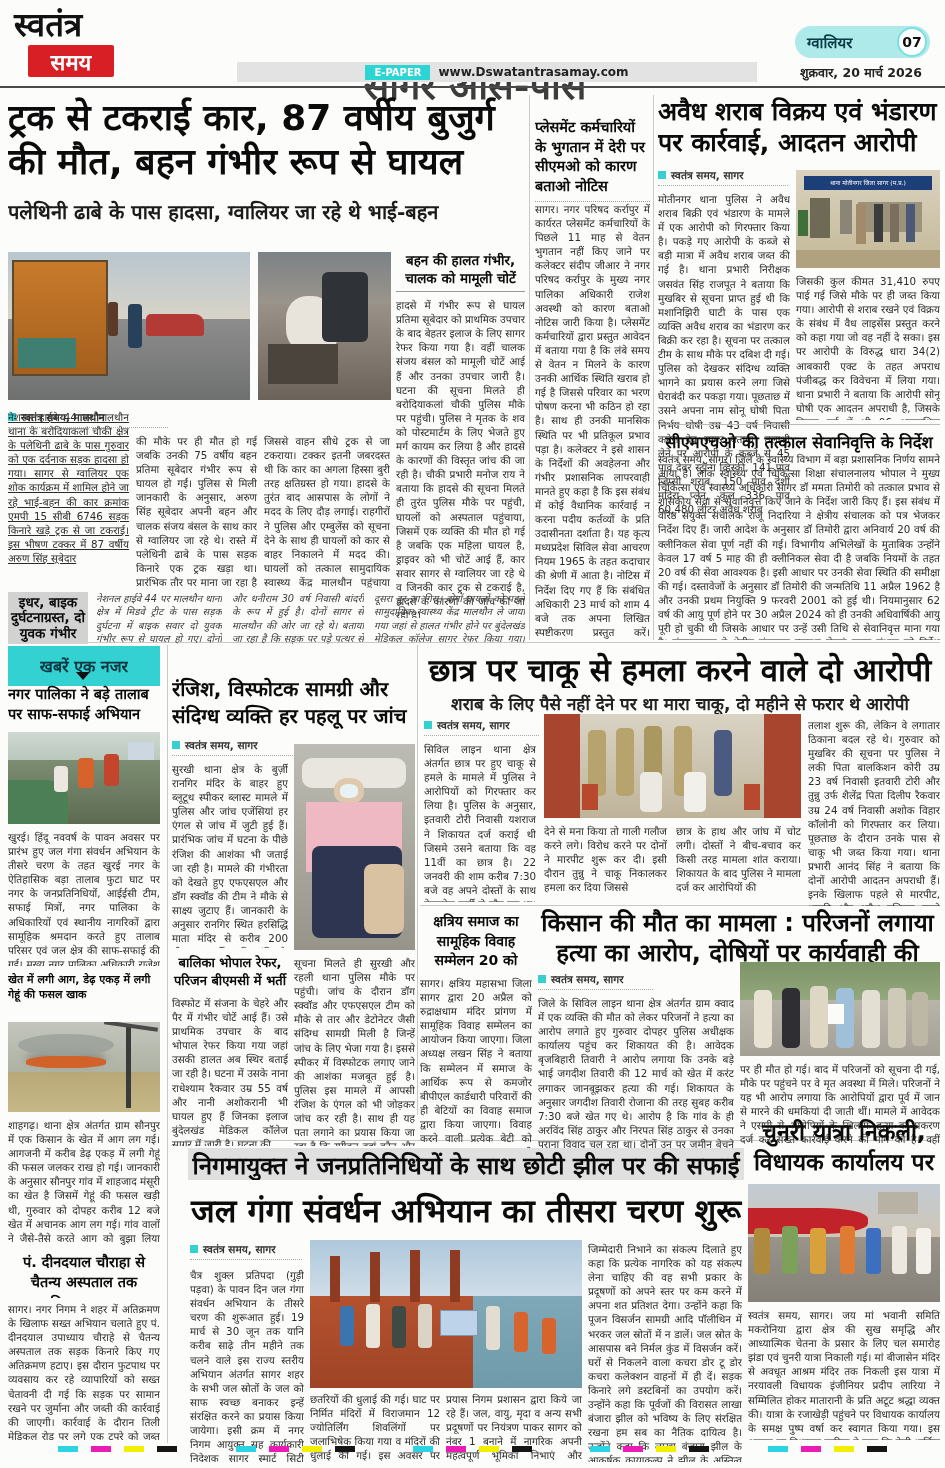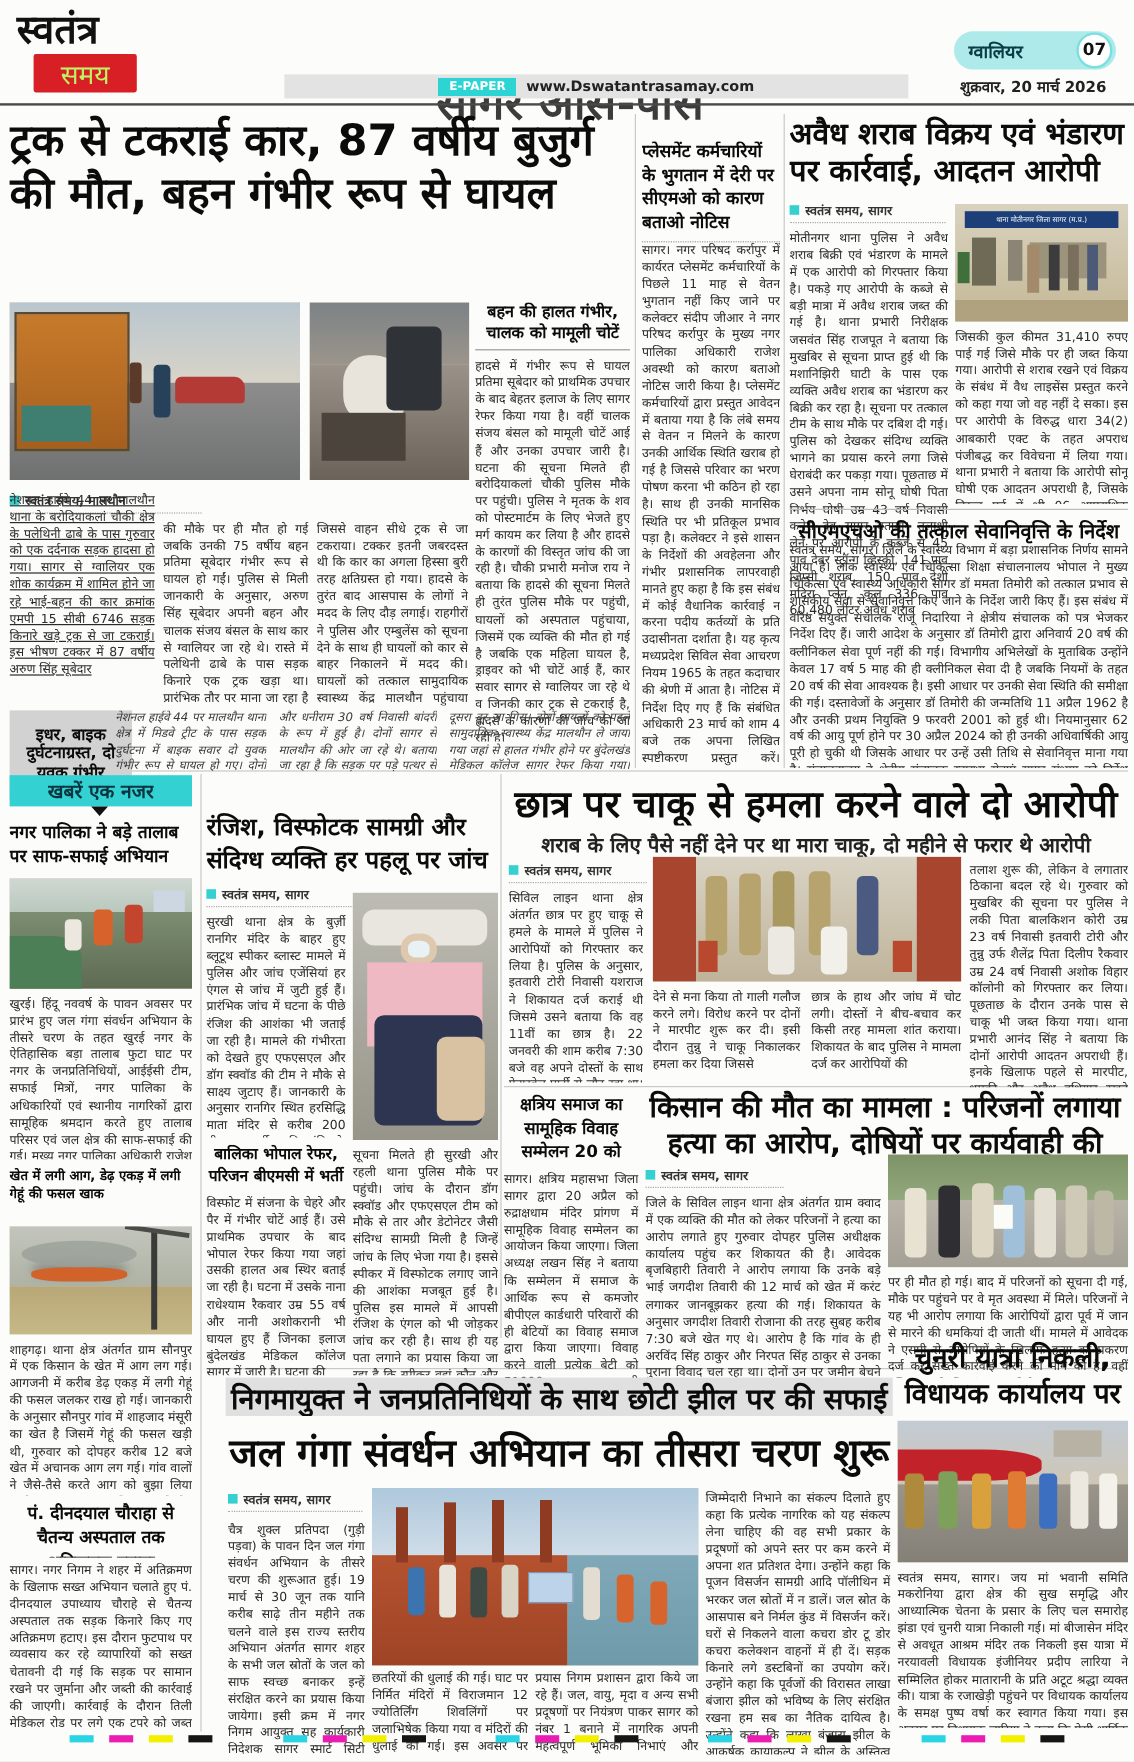--- a/index.html
+++ b/index.html
@@ -22,21 +22,21 @@
   .mg{display:flex;gap:13px;}
   .mg div{width:20px;height:6px;}
 </style>
 </head>
 <body>
 
 <div id="page">
 
   <div class="abs" style="left:14px;top:8px;width:120px;">
     <div style="font-size:33px;font-weight:bold;color:#111;line-height:1.05;">स्वतंत्र</div>
-    <div style="margin:2px 0 0 14px;background:#d81f26;color:#bef264;font-size:22px;font-weight:normal;text-align:center;width:86px;padding:1px 0;border-radius:2px;">समय</div>
+    <div style="margin:2px 0 0 14px;background:#d81f26;color:#ffffff;font-size:22px;font-weight:bold;text-align:center;width:86px;padding:1px 0;border-radius:2px;">समय</div>
   </div>
   <div class="abs hd ctr" style="left:290px;top:14px;width:370px;font-size:38px;color:#3c3c3c;margin-top:44px;">सागर आस-पास</div>
   <div class="abs" style="left:237px;top:62px;width:520px;height:20px;background:#e3e3e3;display:flex;align-items:center;justify-content:center;gap:8px;">
     <span style="background:#2dd4d4;color:#fff;font-size:10px;font-weight:bold;padding:2px 9px;">E-PAPER</span>
     <span style="font-size:12px;font-weight:bold;color:#222;">www.Dswatantrasamay.com</span>
   </div>
   <div class="abs" style="left:795px;top:26px;width:120px;height:32px;background:#aeeaea;border-radius:16px;display:flex;align-items:center;justify-content:space-between;padding:0 3px 0 12px;">
     <span style="font-size:15px;font-weight:bold;color:#0a3c46;">ग्वालियर</span>
     <span style="background:#fff;border:2px solid #7adfe0;border-radius:50%;width:26px;height:26px;display:flex;align-items:center;justify-content:center;font-size:14px;font-weight:bold;color:#111;">07</span>
   </div>
@@ -45,20 +45,21 @@
 
   <div class="vline" style="left:529px;top:95px;height:545px;"></div>
   <div class="vline" style="left:653px;top:95px;height:545px;"></div>
   <div class="vline" style="left:167px;top:645px;height:798px;"></div>
   <div class="vline" style="left:417px;top:645px;height:470px;"></div>
   <div class="hline" style="left:8px;top:642px;width:932px;"></div>
   <div class="hline" style="left:420px;top:905px;width:520px;"></div>
   <div class="hline" style="left:185px;top:1140px;width:755px;"></div>
 
   <div class="abs hd" style="left:8px;top:96px;width:517px;height:94px;font-size:36px;line-height:1.22;">ट्रक से टकराई कार, 87 वर्षीय बुजुर्ग की मौत, बहन गंभीर रूप से घायल</div>
+  <div class="abs hd" style="left:8px;top:198px;width:517px;height:28px;font-size:20px;color:#1b1b1b;font-weight:600;">पलेथिनी ढाबे के पास हादसा, ग्वालियर जा रहे थे भाई-बहन</div>
 
   <div class="ph" style="left:8px;top:252px;width:242px;height:148px;">
     <div class="p" style="left:0;top:0;width:100%;height:45%;background:linear-gradient(#b9c6cf,#d8d4c8);"></div>
     <div class="p" style="left:0;top:45%;width:100%;height:55%;background:linear-gradient(#8d8d8d,#6f7070);"></div>
     <div class="p" style="left:4px;top:8px;width:92px;height:112px;background:linear-gradient(#c77a2a,#a55f1e);border:2px solid #5d4a2e;"></div>
     <div class="p" style="left:10px;top:86px;width:58px;height:30px;background:#3e7f72;"></div>
     <div class="p" style="left:138px;top:62px;width:58px;height:22px;background:#b33a35;border-radius:5px 9px 3px 3px;"></div>
     <div class="p" style="left:120px;top:52px;width:14px;height:44px;background:#27415a;border-radius:4px;"></div>
     <div class="p" style="left:100px;top:50px;width:10px;height:34px;background:#5c3a2a;border-radius:3px;"></div>
   </div>
@@ -77,21 +78,21 @@
 
   <div class="abs bt" style="left:8px;top:410px;width:121px;height:154px;text-decoration:underline;">नेशनल हाईवे 44 पर मालथौन थाना के बरोदियाकलां चौकी क्षेत्र के पलेथिनी ढाबे के पास गुरुवार को एक दर्दनाक सड़क हादसा हो गया। सागर से ग्वालियर एक शोक कार्यक्रम में शामिल होने जा रहे भाई-बहन की कार क्रमांक एमपी 15 सीबी 6746 सड़क किनारे खड़े ट्रक से जा टकराई। इस भीषण टक्कर में 87 वर्षीय अरुण सिंह सूबेदार</div>
   <div class="abs bt" style="left:136px;top:434px;width:121px;height:154px;">की मौके पर ही मौत हो गई जबकि उनकी 75 वर्षीय बहन प्रतिमा सूबेदार गंभीर रूप से घायल हो गईं। पुलिस से मिली जानकारी के अनुसार, अरुण सिंह सूबेदार अपनी बहन और चालक संजय बंसल के साथ कार से ग्वालियर जा रहे थे। रास्ते में पलेथिनी ढाबे के पास सड़क किनारे एक ट्रक खड़ा था। प्रारंभिक तौर पर माना जा रहा है कि कार की रफ्तार अधिक थी और चालक को खड़ा ट्रक देर से दिखाई दिया,</div>
   <div class="abs bt" style="left:264px;top:434px;width:126px;height:154px;">जिससे वाहन सीधे ट्रक से जा टकराया। टक्कर इतनी जबरदस्त थी कि कार का अगला हिस्सा बुरी तरह क्षतिग्रस्त हो गया। हादसे के तुरंत बाद आसपास के लोगों ने मदद के लिए दौड़ लगाई। राहगीरों ने पुलिस और एम्बुलेंस को सूचना देने के साथ ही घायलों को कार से बाहर निकालने में मदद की। घायलों को तत्काल सामुदायिक स्वास्थ्य केंद्र मालथौन पहुंचाया गया जहां डॉक्टरों ने अरुण सिंह को मृत घोषित कर दिया।</div>
 
   <div class="abs" style="left:396px;top:252px;width:129px;">
     <div class="hd ctr" style="font-size:13.5px;line-height:1.3;border-bottom:1px solid #999;padding-bottom:4px;">बहन की हालत गंभीर, चालक को मामूली चोटें</div>
     <div class="bt" style="margin-top:6px;height:320px;">हादसे में गंभीर रूप से घायल प्रतिमा सूबेदार को प्राथमिक उपचार के बाद बेहतर इलाज के लिए सागर रेफर किया गया है। वहीं चालक संजय बंसल को मामूली चोटें आई हैं और उनका उपचार जारी है। घटना की सूचना मिलते ही बरोदियाकलां चौकी पुलिस मौके पर पहुंची। पुलिस ने मृतक के शव को पोस्टमार्टम के लिए भेजते हुए मर्ग कायम कर लिया है और हादसे के कारणों की विस्तृत जांच की जा रही है। चौकी प्रभारी मनोज राय ने बताया कि हादसे की सूचना मिलते ही तुरंत पुलिस मौके पर पहुंची, घायलों को अस्पताल पहुंचाया, जिसमें एक व्यक्ति की मौत हो गई है जबकि एक महिला घायल है, ड्राइवर को भी चोटें आई हैं, कार सवार सागर से ग्वालियर जा रहे थे व जिनकी कार ट्रक से टकराई है, हादसे के कारणों की जांच की जा रही है।</div>
   </div>
 
-  <div class="abs graybar hd ctr" style="left:8px;top:592px;width:78px;height:50px;font-size:13.5px;line-height:1.15;background:#d2d2d2;padding:12px;">इधर, बाइक दुर्घटनाग्रस्त, दो युवक गंभीर</div>
+  <div class="abs graybar hd ctr" style="left:8px;top:592px;width:78px;height:50px;font-size:13.5px;line-height:1.15;background:#d2d2d2;padding:1px;">इधर, बाइक दुर्घटनाग्रस्त, दो युवक गंभीर</div>
   <div class="abs bt it" style="left:96px;top:592px;width:126px;height:52px;">नेशनल हाईवे 44 पर मालथौन थाना क्षेत्र में मिडवे ट्रीट के पास सड़क दुर्घटना में बाइक सवार दो युवक गंभीर रूप से घायल हो गए। दोनों को प्राथमिक उपचार के बाद सागर रेफर किया गया है। घायलों की पहचान छोटू रैकवार 22 वर्ष निवासी मालथौन</div>
   <div class="abs bt it" style="left:232px;top:592px;width:132px;height:52px;">और धनीराम 30 वर्ष निवासी बांदरी के रूप में हुई है। दोनों सागर से मालथौन की ओर जा रहे थे। बताया जा रहा है कि सड़क पर पड़े पत्थर से टकराकर बाइक अनियंत्रित होकर फिसल गई। एक युवक सड़क किनारे लगे बोर्ड से टकराया जबकि</div>
   <div class="abs bt it" style="left:374px;top:592px;width:151px;height:52px;">दूसरा दूर जा गिरा। दोनों घायलों को पहले सामुदायिक स्वास्थ्य केंद्र मालथौन ले जाया गया जहां से हालत गंभीर होने पर बुंदेलखंड मेडिकल कॉलेज सागर रेफर किया गया। प्रत्यक्षदर्शियों के अनुसार हादसे के समय बाइक तेज रफ्तार में थी</div>
 
   <div class="abs hd" style="left:535px;top:98px;width:115px;font-size:14.5px;line-height:1.35;border-bottom:1px dotted #999;padding-bottom:5px;margin-top:20px;">प्लेसमेंट कर्मचारियों के भुगतान में देरी पर सीएमओ को कारण बताओ नोटिस</div>
   <div class="abs bt" style="left:535px;top:202px;width:115px;height:438px;">सागर। नगर परिषद कर्रापुर में कार्यरत प्लेसमेंट कर्मचारियों के पिछले 11 माह से वेतन भुगतान नहीं किए जाने पर कलेक्टर संदीप जीआर ने नगर परिषद कर्रापुर के मुख्य नगर पालिका अधिकारी राजेश अवस्थी को कारण बताओ नोटिस जारी किया है। प्लेसमेंट कर्मचारियों द्वारा प्रस्तुत आवेदन में बताया गया है कि लंबे समय से वेतन न मिलने के कारण उनकी आर्थिक स्थिति खराब हो गई है जिससे परिवार का भरण पोषण करना भी कठिन हो रहा है। साथ ही उनकी मानसिक स्थिति पर भी प्रतिकूल प्रभाव पड़ा है। कलेक्टर ने इसे शासन के निर्देशों की अवहेलना और गंभीर प्रशासनिक लापरवाही मानते हुए कहा है कि इस संबंध में कोई वैधानिक कार्रवाई न करना पदीय कर्तव्यों के प्रति उदासीनता दर्शाता है। यह कृत्य मध्यप्रदेश सिविल सेवा आचरण नियम 1965 के तहत कदाचार की श्रेणी में आता है। नोटिस में निर्देश दिए गए हैं कि संबंधित अधिकारी 23 मार्च को शाम 4 बजे तक अपना लिखित स्पष्टीकरण प्रस्तुत करें। संतोषजनक जवाब न मिलने या निर्धारित समय सीमा में जवाब प्रस्तुत नहीं करने की स्थिति में नियमानुसार निलंबन की कार्रवाई की जाएगी।</div>
 
   <div class="abs hd" style="left:658px;top:96px;width:282px;height:62px;font-size:25px;line-height:1.25;">अवैध शराब विक्रय एवं भंडारण पर कार्रवाई, आदतन आरोपी गिरफ्तार</div>
   <div class="abs byline" style="left:658px;top:168px;width:130px;">
     <span class="sq"></span>
@@ -109,21 +110,21 @@
     <div class="p" style="left:110px;top:34px;width:9px;height:38px;background:#4c5a77;"></div>
     <div class="p" style="left:0;top:80px;width:144px;height:18px;background:#b0a27f;"></div>
     <div class="p" style="left:2px;top:40px;width:10px;height:26px;background:#3f6f3a;"></div>
   </div>
   <div class="abs bt" style="left:658px;top:192px;width:132px;height:448px;">मोतीनगर थाना पुलिस ने अवैध शराब बिक्री एवं भंडारण के मामले में एक आरोपी को गिरफ्तार किया है। पकड़े गए आरोपी के कब्जे से बड़ी मात्रा में अवैध शराब जब्त की गई है। थाना प्रभारी निरीक्षक जसवंत सिंह राजपूत ने बताया कि मुखबिर से सूचना प्राप्त हुई थी कि मशानिझिरी घाटी के पास एक व्यक्ति अवैध शराब का भंडारण कर बिक्री कर रहा है। सूचना पर तत्काल टीम के साथ मौके पर दबिश दी गई। पुलिस को देखकर संदिग्ध व्यक्ति भागने का प्रयास करने लगा जिसे घेराबंदी कर पकड़ा गया। पूछताछ में उसने अपना नाम सोनू घोषी पिता निर्भय घोषी उम्र 43 वर्ष निवासी कनेरा देव सागर बताया। तलाशी लेने पर आरोपी के कब्जे से 45 पाव देवर स्ट्रॉन्ग व्हिस्की, 141 पाव जिप्सी शराब, 150 पाव देशी मदिरा प्लेन, कुल 336 पाव 60.480 लीटर अवैध शराब</div>
   <div class="abs bt" style="left:796px;top:274px;width:144px;height:146px;">जिसकी कुल कीमत 31,410 रुपए पाई गई जिसे मौके पर ही जब्त किया गया। आरोपी से शराब रखने एवं विक्रय के संबंध में वैध लाइसेंस प्रस्तुत करने को कहा गया जो वह नहीं दे सका। इस पर आरोपी के विरुद्ध धारा 34(2) आबकारी एक्ट के तहत अपराध पंजीबद्ध कर विवेचना में लिया गया। थाना प्रभारी ने बताया कि आरोपी सोनू घोषी एक आदतन अपराधी है, जिसके विरुद्ध पूर्व में भी 06 आपराधिक प्रकरण पंजीबद्ध हैं जिनमें आबकारी एक्ट, आर्म्स एक्ट, जुआ एक्ट एवं मारपीट जैसे गंभीर अपराध शामिल हैं।</div>
 
   <div class="abs hd ctr" style="left:658px;top:424px;width:282px;font-size:16.5px;border-top:1px solid #bbb;padding-top:5px;">सीएमएचओ की तत्काल सेवानिवृत्ति के निर्देश</div>
   <div class="abs bt" style="left:658px;top:452px;width:282px;height:188px;">स्वतंत्र समय, सागर। जिले के स्वास्थ्य विभाग में बड़ा प्रशासनिक निर्णय सामने आया है। लोक स्वास्थ्य एवं चिकित्सा शिक्षा संचालनालय भोपाल ने मुख्य चिकित्सा एवं स्वास्थ्य अधिकारी सागर डॉ ममता तिमोरी को तत्काल प्रभाव से शासकीय सेवा से सेवानिवृत्त किए जाने के निर्देश जारी किए हैं। इस संबंध में वरिष्ठ संयुक्त संचालक राजू निदारिया ने क्षेत्रीय संचालक को पत्र भेजकर निर्देश दिए हैं। जारी आदेश के अनुसार डॉ तिमोरी द्वारा अनिवार्य 20 वर्ष की क्लीनिकल सेवा पूर्ण नहीं की गई। विभागीय अभिलेखों के मुताबिक उन्होंने केवल 17 वर्ष 5 माह की ही क्लीनिकल सेवा दी है जबकि नियमों के तहत 20 वर्ष की सेवा आवश्यक है। इसी आधार पर उनकी सेवा स्थिति की समीक्षा की गई। दस्तावेजों के अनुसार डॉ तिमोरी की जन्मतिथि 11 अप्रैल 1962 है और उनकी प्रथम नियुक्ति 9 फरवरी 2001 को हुई थी। नियमानुसार 62 वर्ष की आयु पूर्ण होने पर 30 अप्रैल 2024 को ही उनकी अधिवार्षिकी आयु पूरी हो चुकी थी जिसके आधार पर उन्हें उसी तिथि से सेवानिवृत्त माना गया है। संचालनालय ने क्षेत्रीय संचालक स्वास्थ्य सेवाएं सागर संभाग को निर्देश दिए हैं कि आदेश का तत्काल पालन सुनिश्चित कर संबंधित कार्रवाई की जानकारी विभाग को भेजी जाए। इस निर्णय के बाद स्वास्थ्य विभाग में चर्चाओं का दौर तेज हो गया है।</div>
 
-  <div class="abs" style="left:8px;top:646px;width:152px;height:26px;background:#33d1d1;display:flex;align-items:center;justify-content:center;">
+  <div class="abs" style="left:8px;top:646px;width:152px;height:40px;background:#33d1d1;display:flex;align-items:center;justify-content:center;">
     <span class="hd" style="font-size:16px;color:#083540;">खबरें एक नजर</span>
   </div>
   <div class="abs" style="left:76px;top:672px;width:0;height:0;border-left:7px solid transparent;border-right:7px solid transparent;border-top:8px solid #111;"></div>
 
   <div class="abs hd" style="left:8px;top:684px;width:152px;height:44px;font-size:14.5px;line-height:1.4;">नगर पालिका ने बड़े तालाब पर साफ-सफाई अभियान चलाया</div>
   <div class="ph" style="left:8px;top:732px;width:152px;height:92px;">
     <div class="p" style="left:0;top:0;width:100%;height:30%;background:linear-gradient(#cfd8d2,#b9c8bd);"></div>
     <div class="p" style="left:0;top:30%;width:100%;height:70%;background:linear-gradient(#7d8d72,#5c6b51);"></div>
     <div class="p" style="left:0;top:48px;width:60px;height:44px;background:#4d7f56;border-radius:0 40% 0 0;"></div>
     <div class="p" style="left:70px;top:26px;width:16px;height:30px;background:#d8622b;border-radius:4px;"></div>

